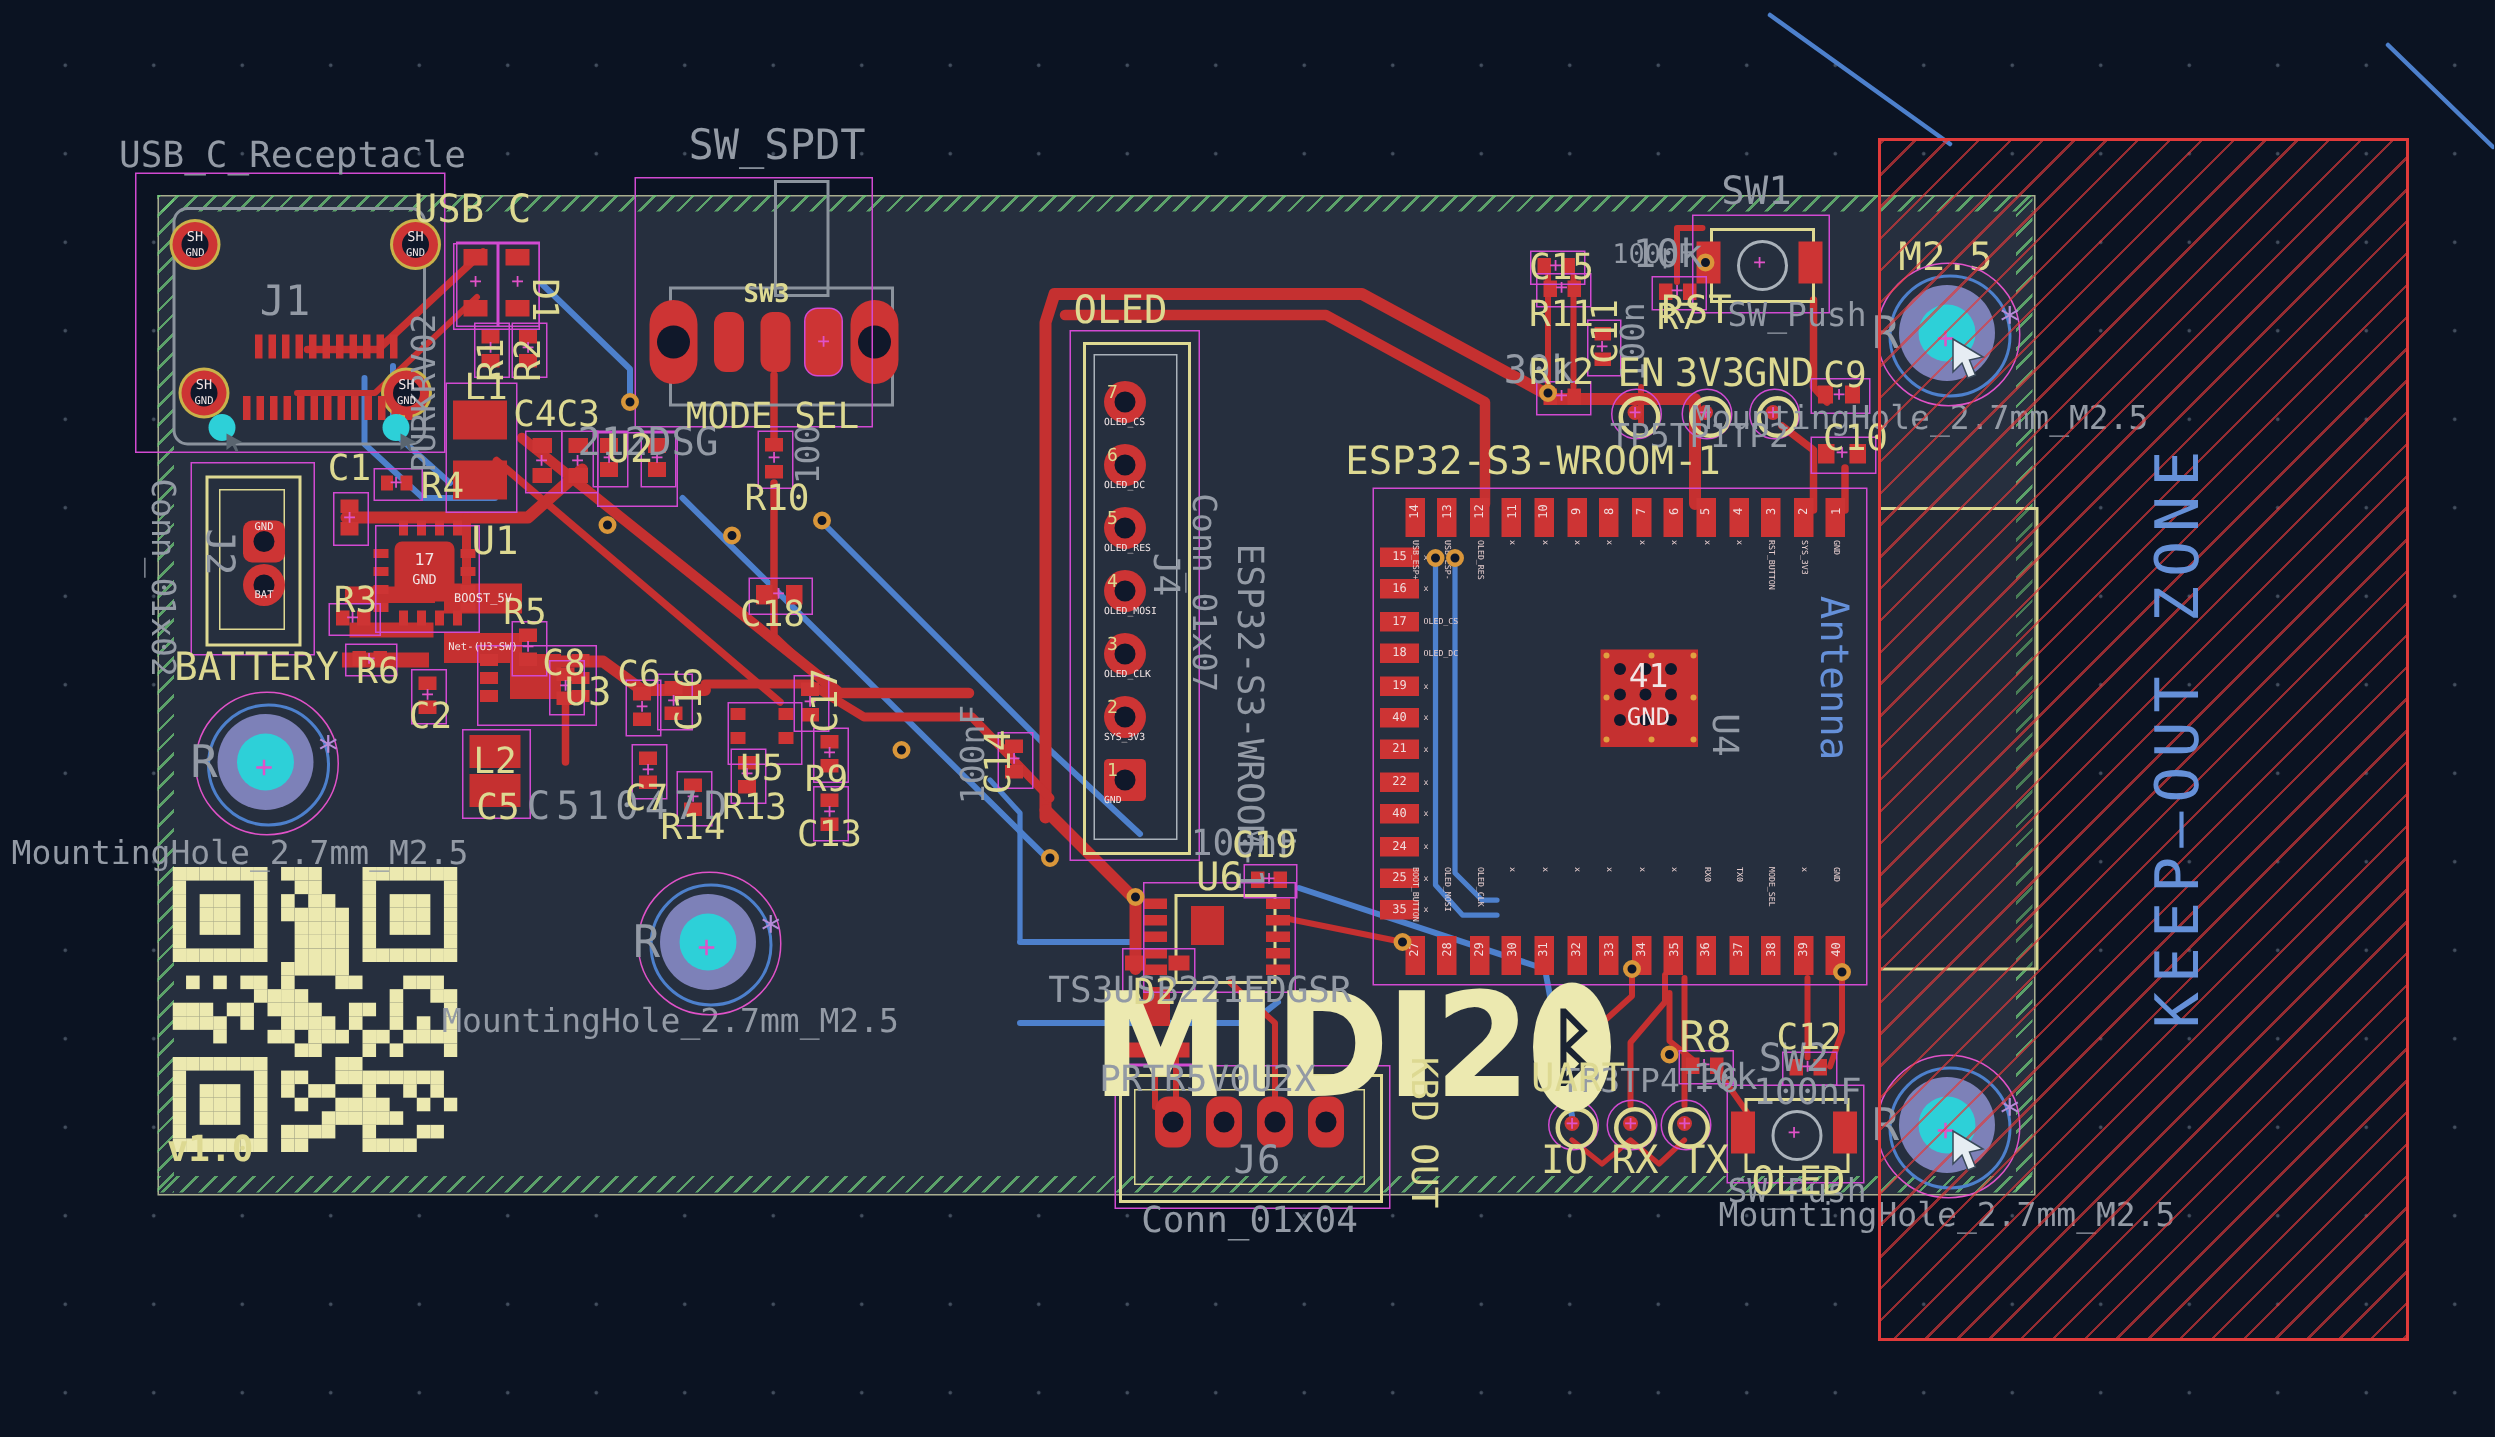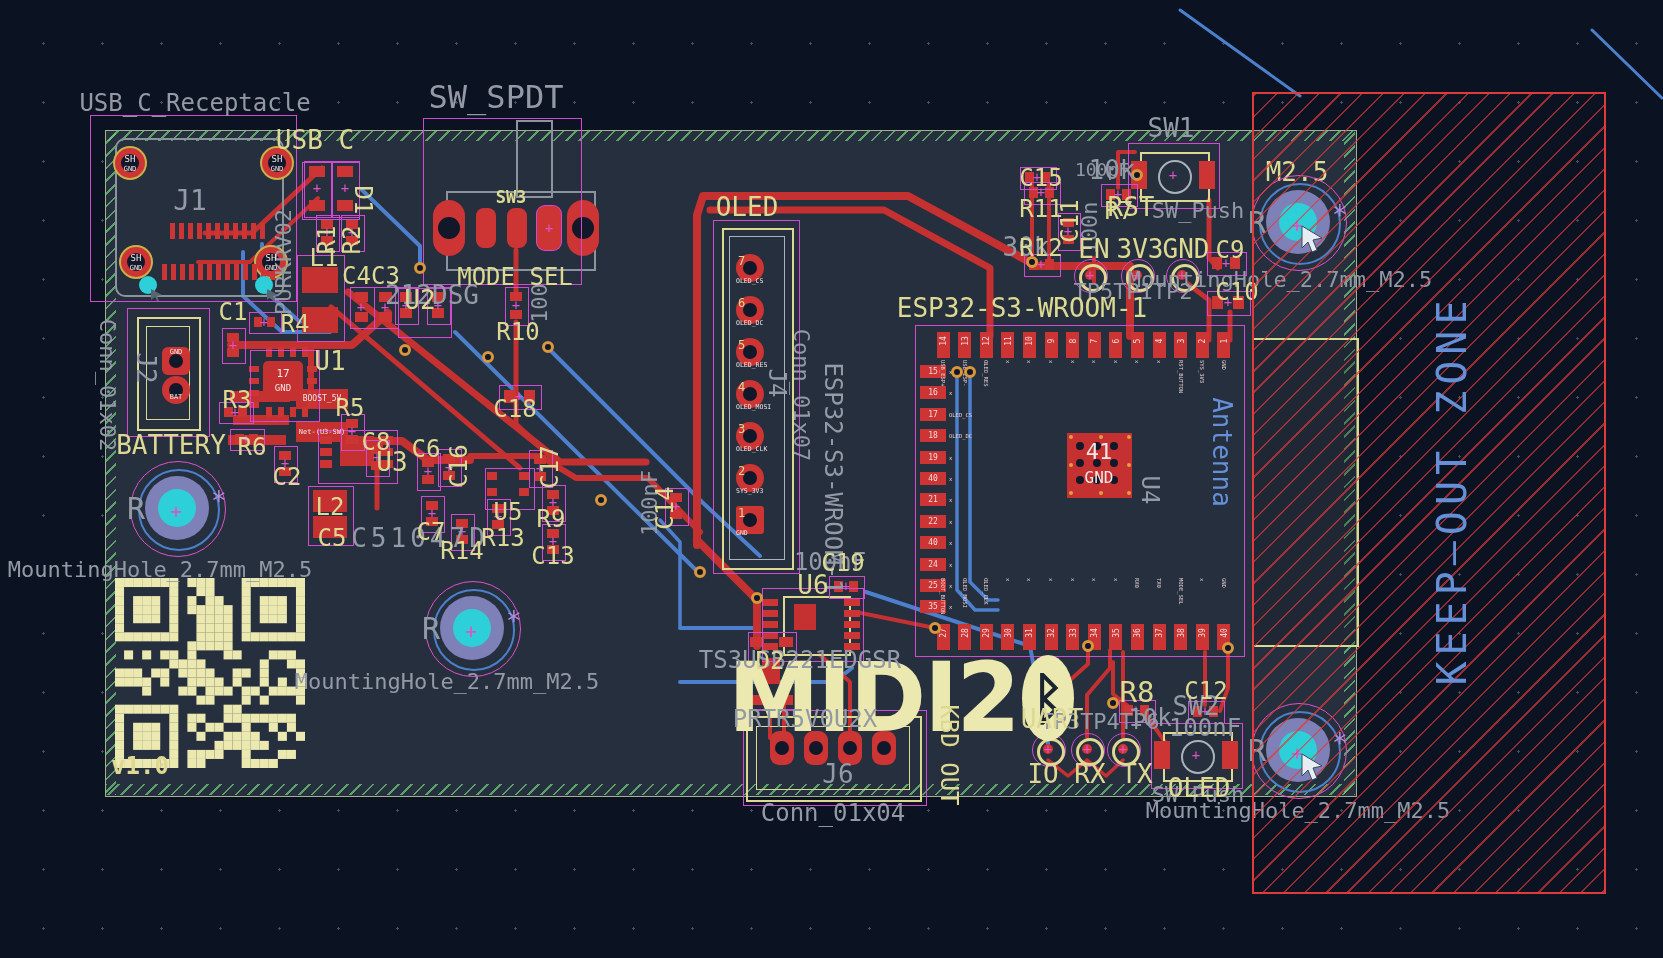--- a/index.html
+++ b/index.html
@@ -594,21 +594,21 @@
       <div class="hc" style="left: 1099px; top: 435px; width: 4px; height: 4px; background: rgb(224, 160, 64); position: absolute; z-index: 9;"></div>
       <div class="hc" style="left: 1127px; top: 435px; width: 4px; height: 4px; background: rgb(224, 160, 64); position: absolute; z-index: 9;"></div>
       <div class="hc" style="left: 1069px; top: 463px; width: 4px; height: 4px; background: rgb(224, 160, 64); position: absolute; z-index: 9;"></div>
       <div class="hc" style="left: 1127px; top: 463px; width: 4px; height: 4px; background: rgb(224, 160, 64); position: absolute; z-index: 9;"></div>
       <div class="hc" style="left: 1069px; top: 491px; width: 4px; height: 4px; background: rgb(224, 160, 64); position: absolute; z-index: 9;"></div>
       <div class="hc" style="left: 1099px; top: 491px; width: 4px; height: 4px; background: rgb(224, 160, 64); position: absolute; z-index: 9;"></div>
       <div class="hc" style="left: 1127px; top: 491px; width: 4px; height: 4px; background: rgb(224, 160, 64); position: absolute; z-index: 9;"></div>
     </div>
   <div id="labels">
       <span class="lab cg" style="left: 195px; top: 103px; font-size: 24px; transform: translate(-50%, -50%);">USB_C_Receptacle</span>
-      <span class="lab cg" style="left: 496px; top: 97px; font-size: 32px; transform: translate(-50%, -50%);">SW_SPDT</span>
+      <span class="lab cg" style="left: 518px; top: 97px; font-size: 28px; transform: translate(-50%, -50%);">SW_SPDT</span>
       <span class="lab cg" style="left: 190px; top: 201px; font-size: 28px; transform: translate(-50%, -50%);">J1</span>
       <span class="lab cg" style="left: 146px; top: 368px; font-size: 26px; transform: translate(-50%, -50%) rotate(90deg);">J2</span>
       <span class="lab cg" style="left: 107px; top: 385px; font-size: 22px; transform: translate(-50%, -50%) rotate(90deg);">Conn_01x02</span>
       <span class="lab cg" style="left: 284px; top: 262px; font-size: 22px; transform: translate(-50%, -50%) rotate(-90deg);">PURKRV02</span>
       <span class="lab cg" style="left: 160px; top: 570px; font-size: 22px; transform: translate(-50%, -50%);">MountingHole_2.7mm_M2.5</span>
       <span class="lab cg" style="left: 447px; top: 682px; font-size: 22px; transform: translate(-50%, -50%);">MountingHole_2.7mm_M2.5</span>
       <span class="lab cg" style="left: 1280px; top: 280px; font-size: 22px; transform: translate(-50%, -50%);">MountingHole_2.7mm_M2.5</span>
       <span class="lab cg" style="left: 1298px; top: 811px; font-size: 22px; transform: translate(-50%, -50%);">MountingHole_2.7mm_M2.5</span>
       <span class="lab cg" style="left: 1198px; top: 211px; font-size: 22px; transform: translate(-50%, -50%);">SW_Push</span>
       <span class="lab cg" style="left: 1198px; top: 795px; font-size: 22px; transform: translate(-50%, -50%);">SW_Push</span>

